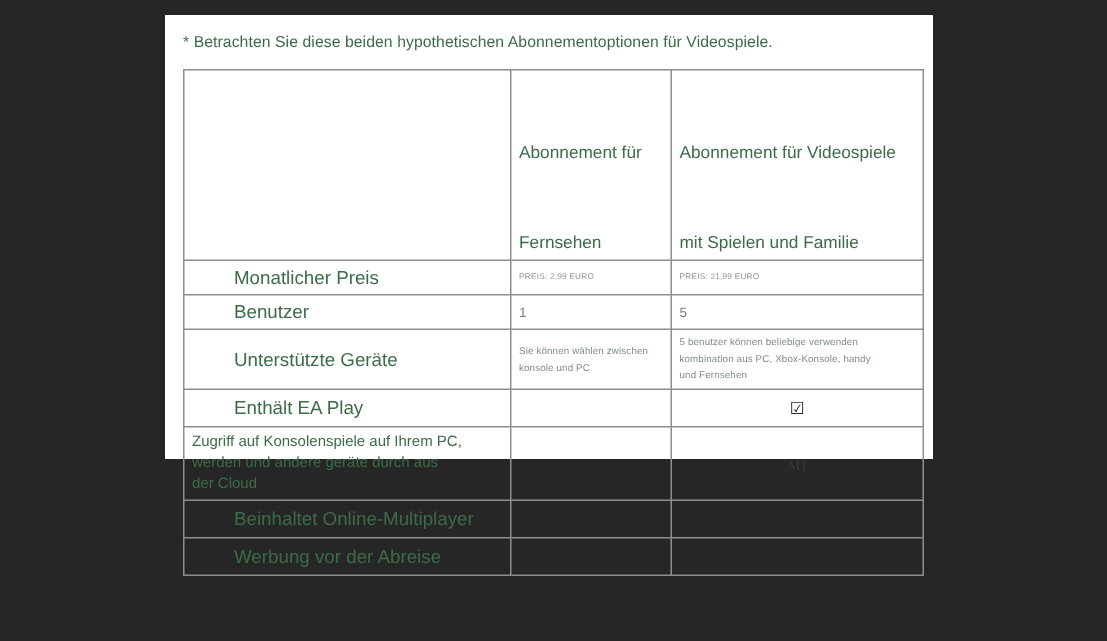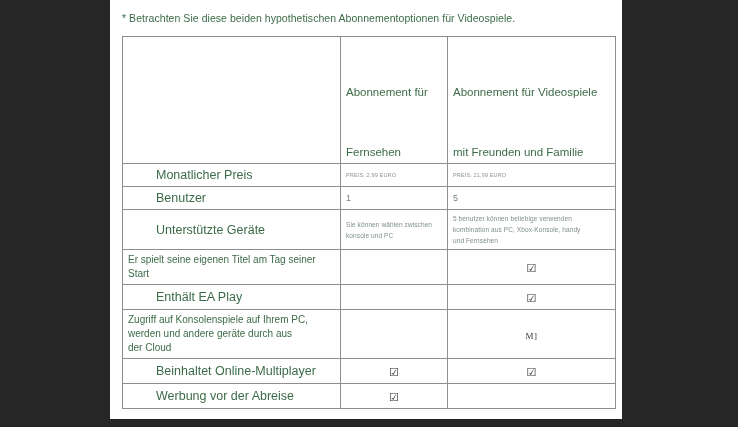--- a/index.html
+++ b/index.html
@@ -18,23 +18,23 @@
     position: relative;
     width: 738px;
     height: 427px;
     background: #262626;
   }
 
   
   #page {
     position: absolute;
     left: 110px;
-    top: 0px;
+    top: 10px;
     width: 512px;
-    height: 419px;
+    height: 296px;
     background: #ffffff;
     box-sizing: border-box;
     padding-left: 36px;
   }
 
   #intro-note {
     position: absolute;
     left: 12px;
     top: 12px;
     width: 486px;
@@ -148,21 +148,21 @@
         <tr class="row-head">
           <td>
             <span class="t-head"></span>
           </td>
           <td>
             <div class="t-head">Abonnement für</div>
             <div class="t-head">Fernsehen</div>
           </td>
           <td>
             <div class="t-head">Abonnement für Videospiele</div>
-            <div class="t-head">mit Freunden und Familie</div>
+            <div class="t-head">mit Spielen und Familie</div>
           </td>
         </tr>
 
         <tr class="row-short">
           <td>
             <div class="t-big">Monatlicher Preis</div>
           </td>
           <td>
             <div class="t-tiny">PREIS: 2,99 EURO</div>
           </td>
@@ -192,32 +192,20 @@
             <div class="t-small">konsole und PC</div>
           </td>
           <td>
             <div class="t-small">5 benutzer können beliebige verwenden</div>
             <div class="t-small">kombination aus PC, Xbox-Konsole, handy</div>
             <div class="t-small">und Fernsehen</div>
           </td>
         </tr>
 
 
-        <tr class="row-med">
-          <td>
-            <div class="t-mid">Er spielt seine eigenen Titel am Tag seiner</div>
-            <div class="t-mid">Start</div>
-          </td>
-          <td class="center empty-cell">
-            <span></span>
-          </td>
-          <td class="center">
-            <span class="chk">☑</span>
-          </td>
-        </tr>
 
 
 
         <tr class="row-short">
           <td>
             <div class="t-big">Enthält EA Play</div>
           </td>
           <td class="center empty-cell">
             <span></span>
           </td>

